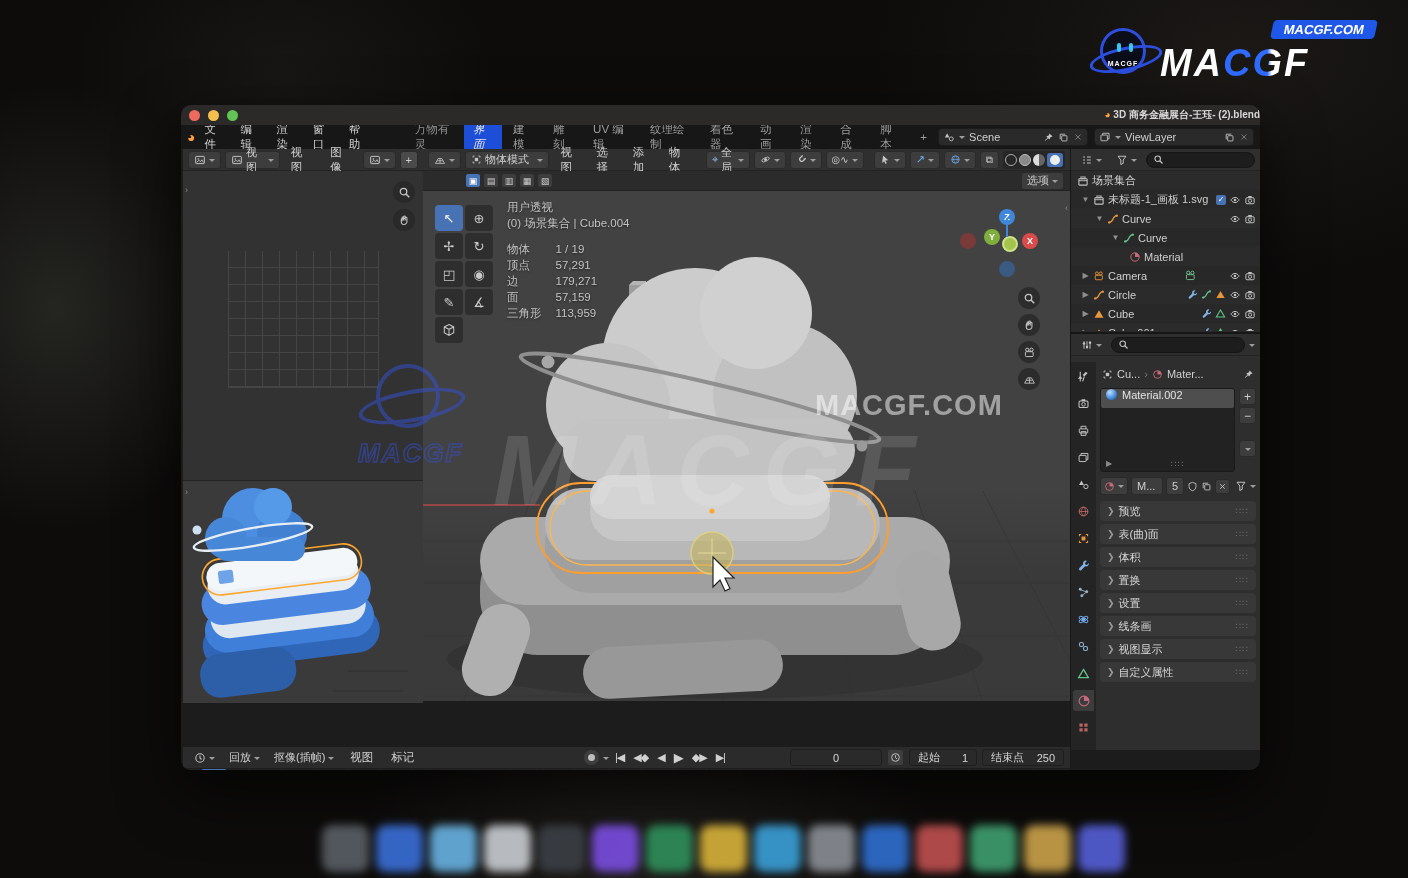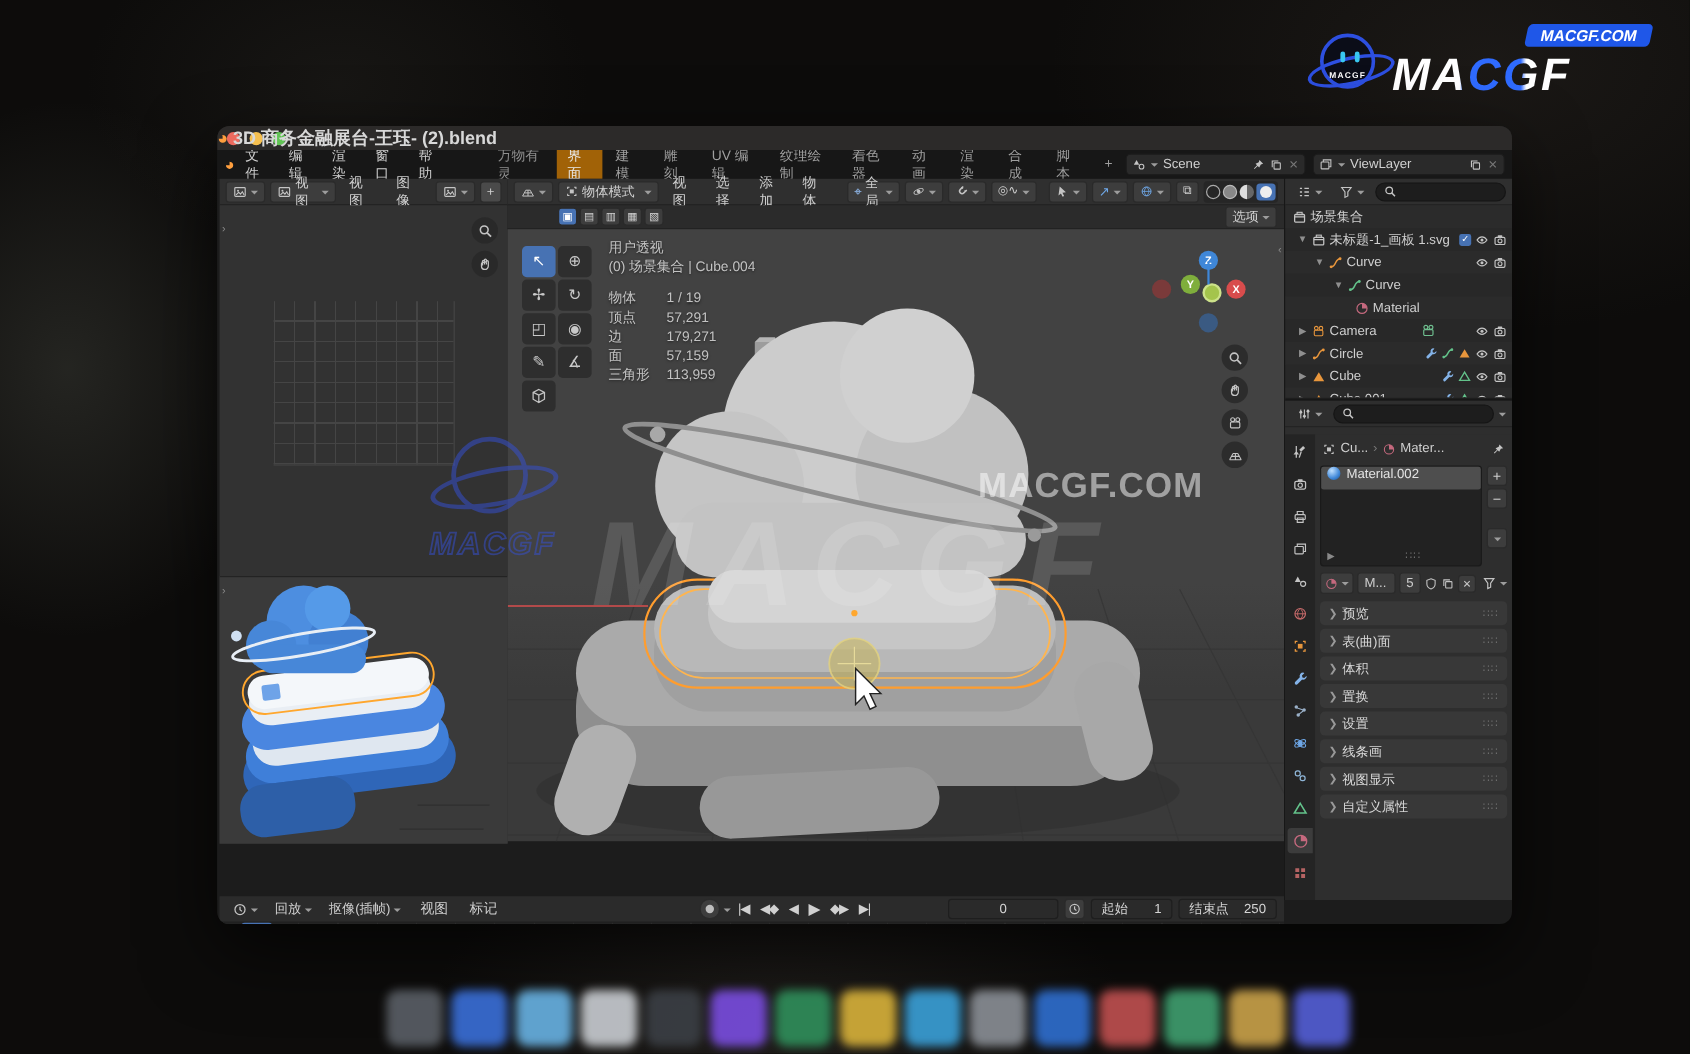--- a/index.html
+++ b/index.html
@@ -24,24 +24,24 @@
   .i { display:inline-block; vertical-align:middle; color:#c4c4c4; flex:none; }
   .search { background:#1d1d1d; border:1px solid #151515; border-radius:9px; height:16px;
             display:flex; align-items:center; padding:0 6px; gap:4px; }
   .grip { color:#6f6f6f; font-size:9px; letter-spacing:1px; margin-left:auto; }
 
   
   .win { left:181px; top:105px; width:1079px; height:665px; background:#1c1c1c;
          border-radius:10px; box-shadow:0 22px 60px rgba(0,0,0,.65); overflow:hidden; }
   .titlebar { height:20px; background:#2c2a29; display:flex; align-items:center; position:relative; }
   .tl { width:11px; height:11px; border-radius:50%; margin-left:8px; }
-  .title { position:absolute; left:0; right:0; text-align:left; color:#d8d8d8; font-size:15px; font-weight:bold; }
+  .title { position:absolute; left:0; right:0; text-align:right; color:#d8d8d8; font-size:10px; font-weight:bold; }
   .topbar { height:24px; background:#171717; display:flex; align-items:center; padding:0 6px; gap:2px; }
   .tab { color:#9f9f9f; font-size:11.5px; padding:3px 9px; border-radius:4px 4px 0 0; }
-  .tab.active { background:#a16207; color:#e8e8e8; }
+  .tab.active { background:#1d4ed8; color:#e8e8e8;font-style:italic; }
   .idblock { background:#2a2a2a; border:1px solid #1c1c1c; border-radius:4px; height:18px;
              display:flex; align-items:center; padding:0 4px; gap:4px; color:#d0d0d0; font-size:11px; }
 
   .main { position:absolute; top:44px; left:0; width:1079px; height:601px; background:#1c1c1c; }
   .ed-header { height:22px; background:#2f2f2f; border-bottom:1px solid #232323;
                display:flex; align-items:center; padding:0 5px; gap:4px; }
 
   
   .col-left { left:2px; top:0; width:240px; height:554px; }
   .imged-body { position:absolute; top:22px; bottom:0; left:0; right:0; background:#323232; overflow:hidden; }

